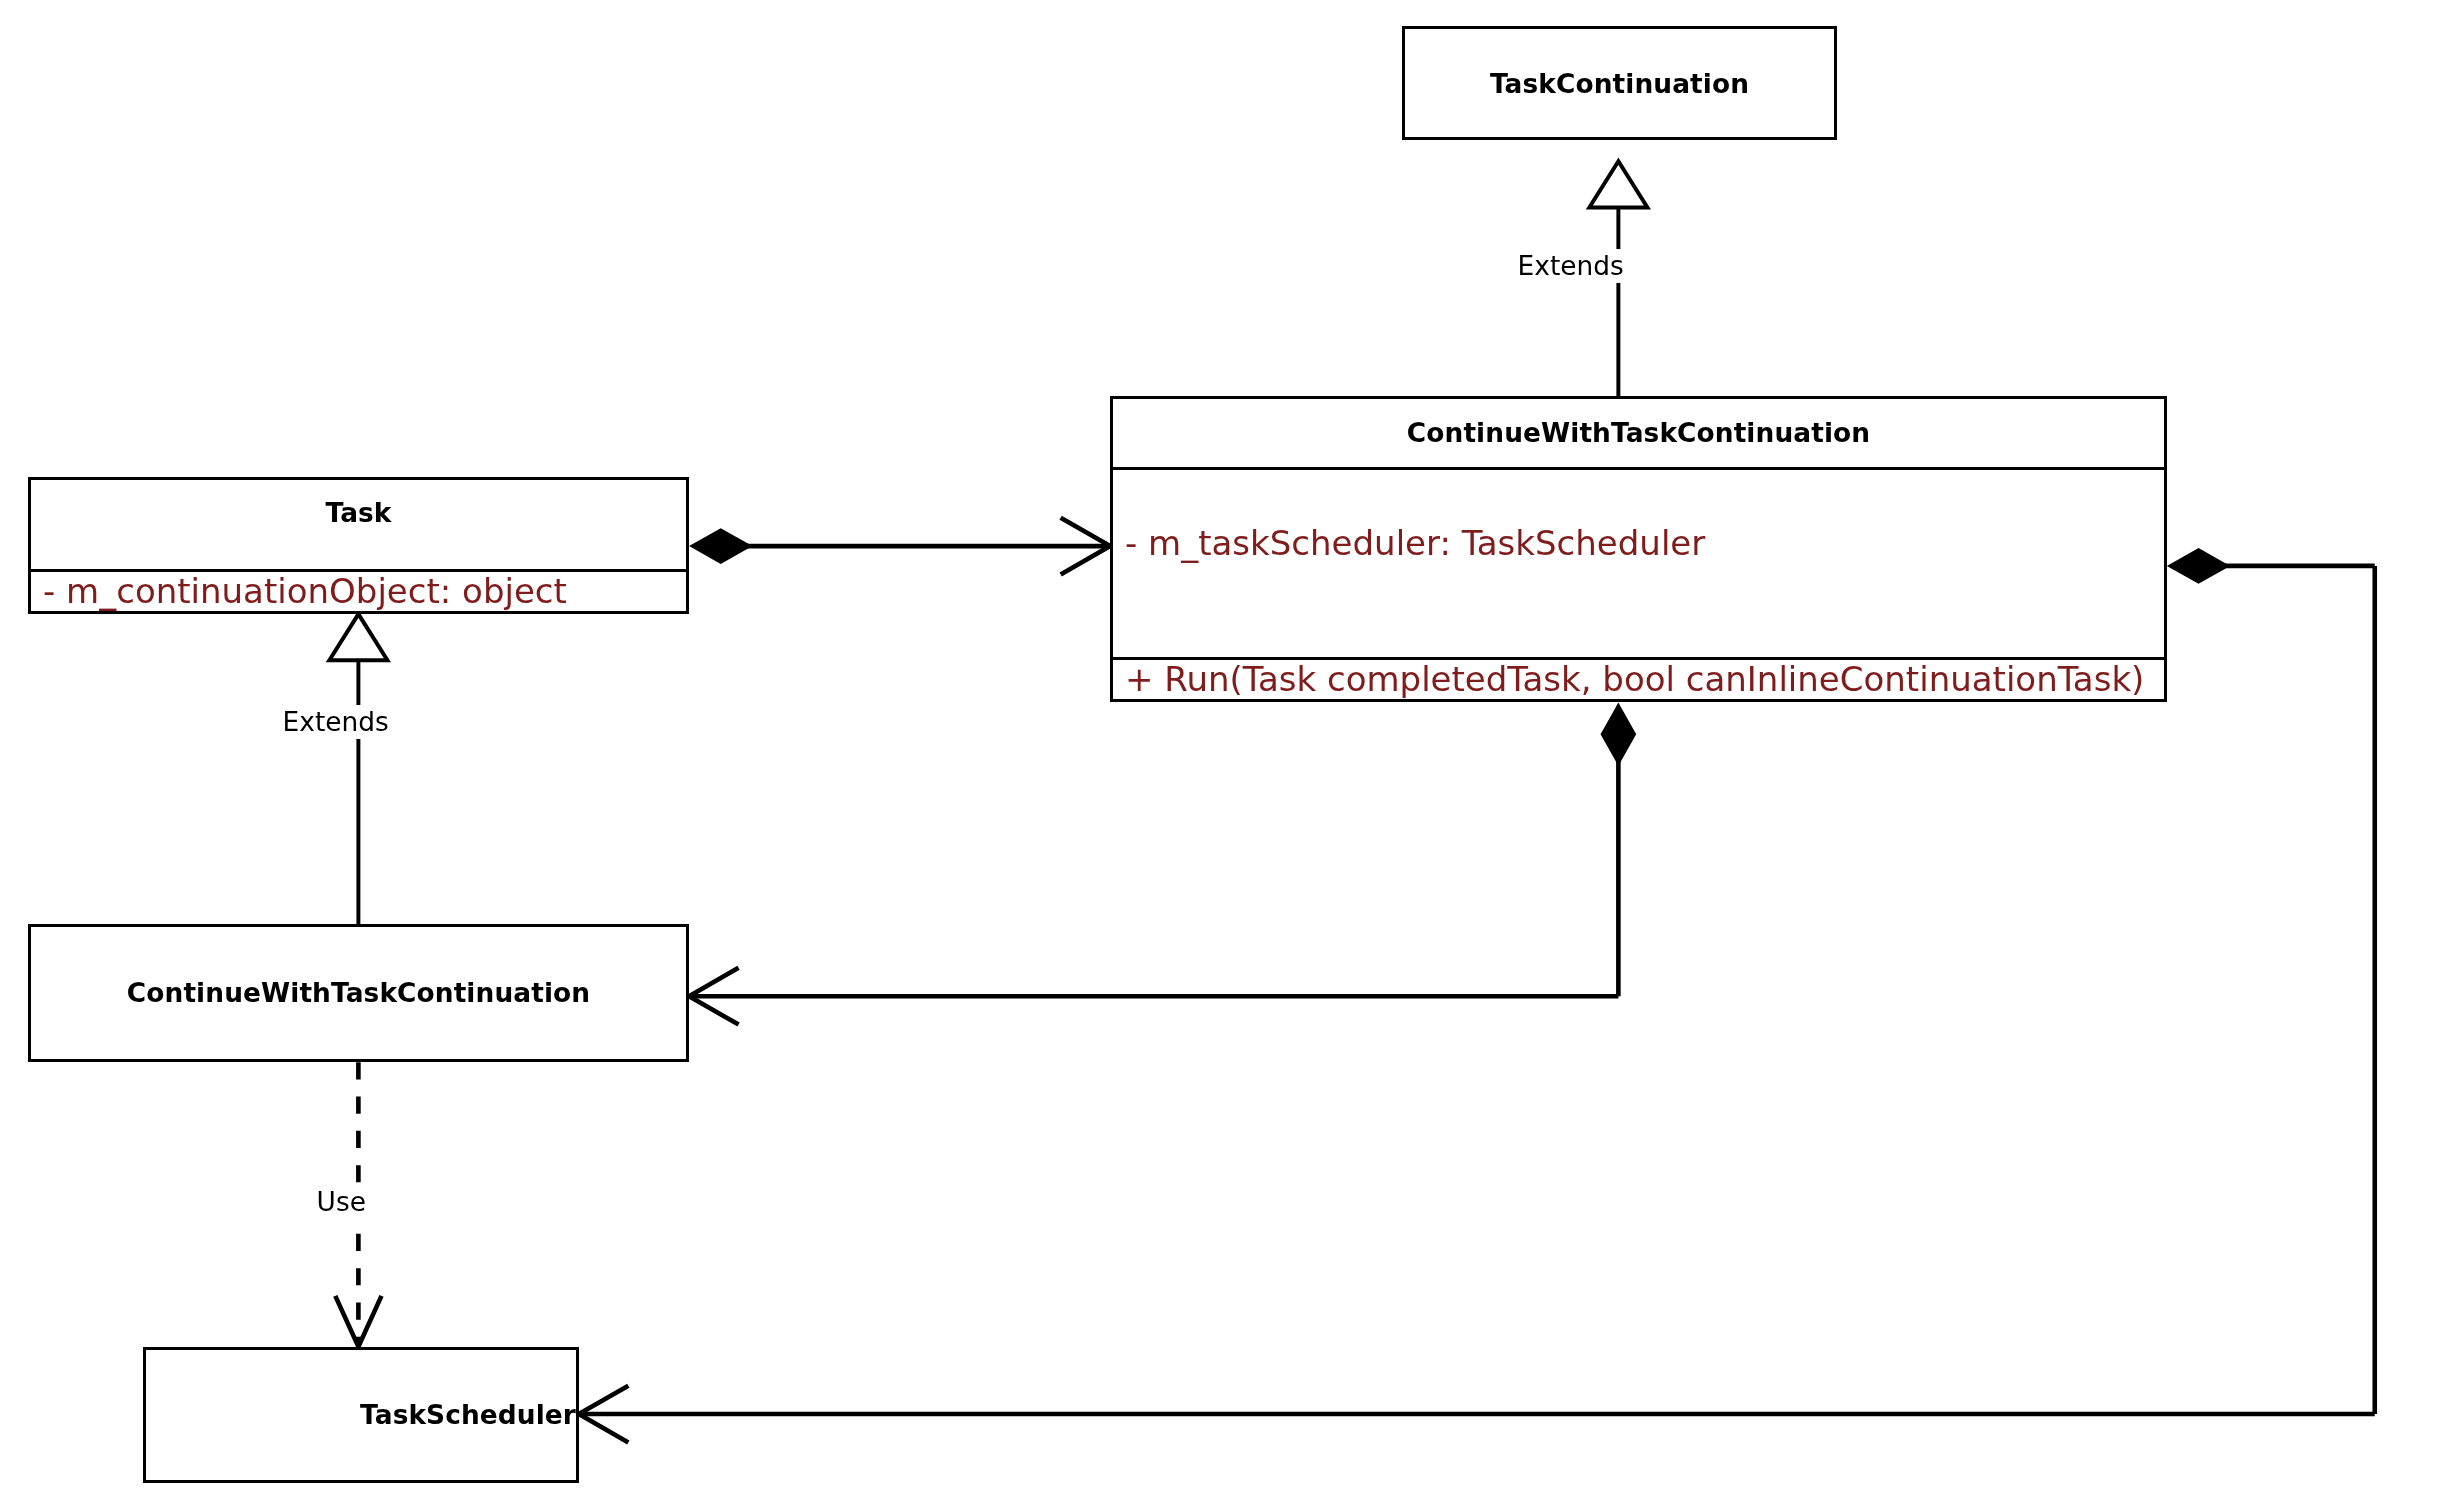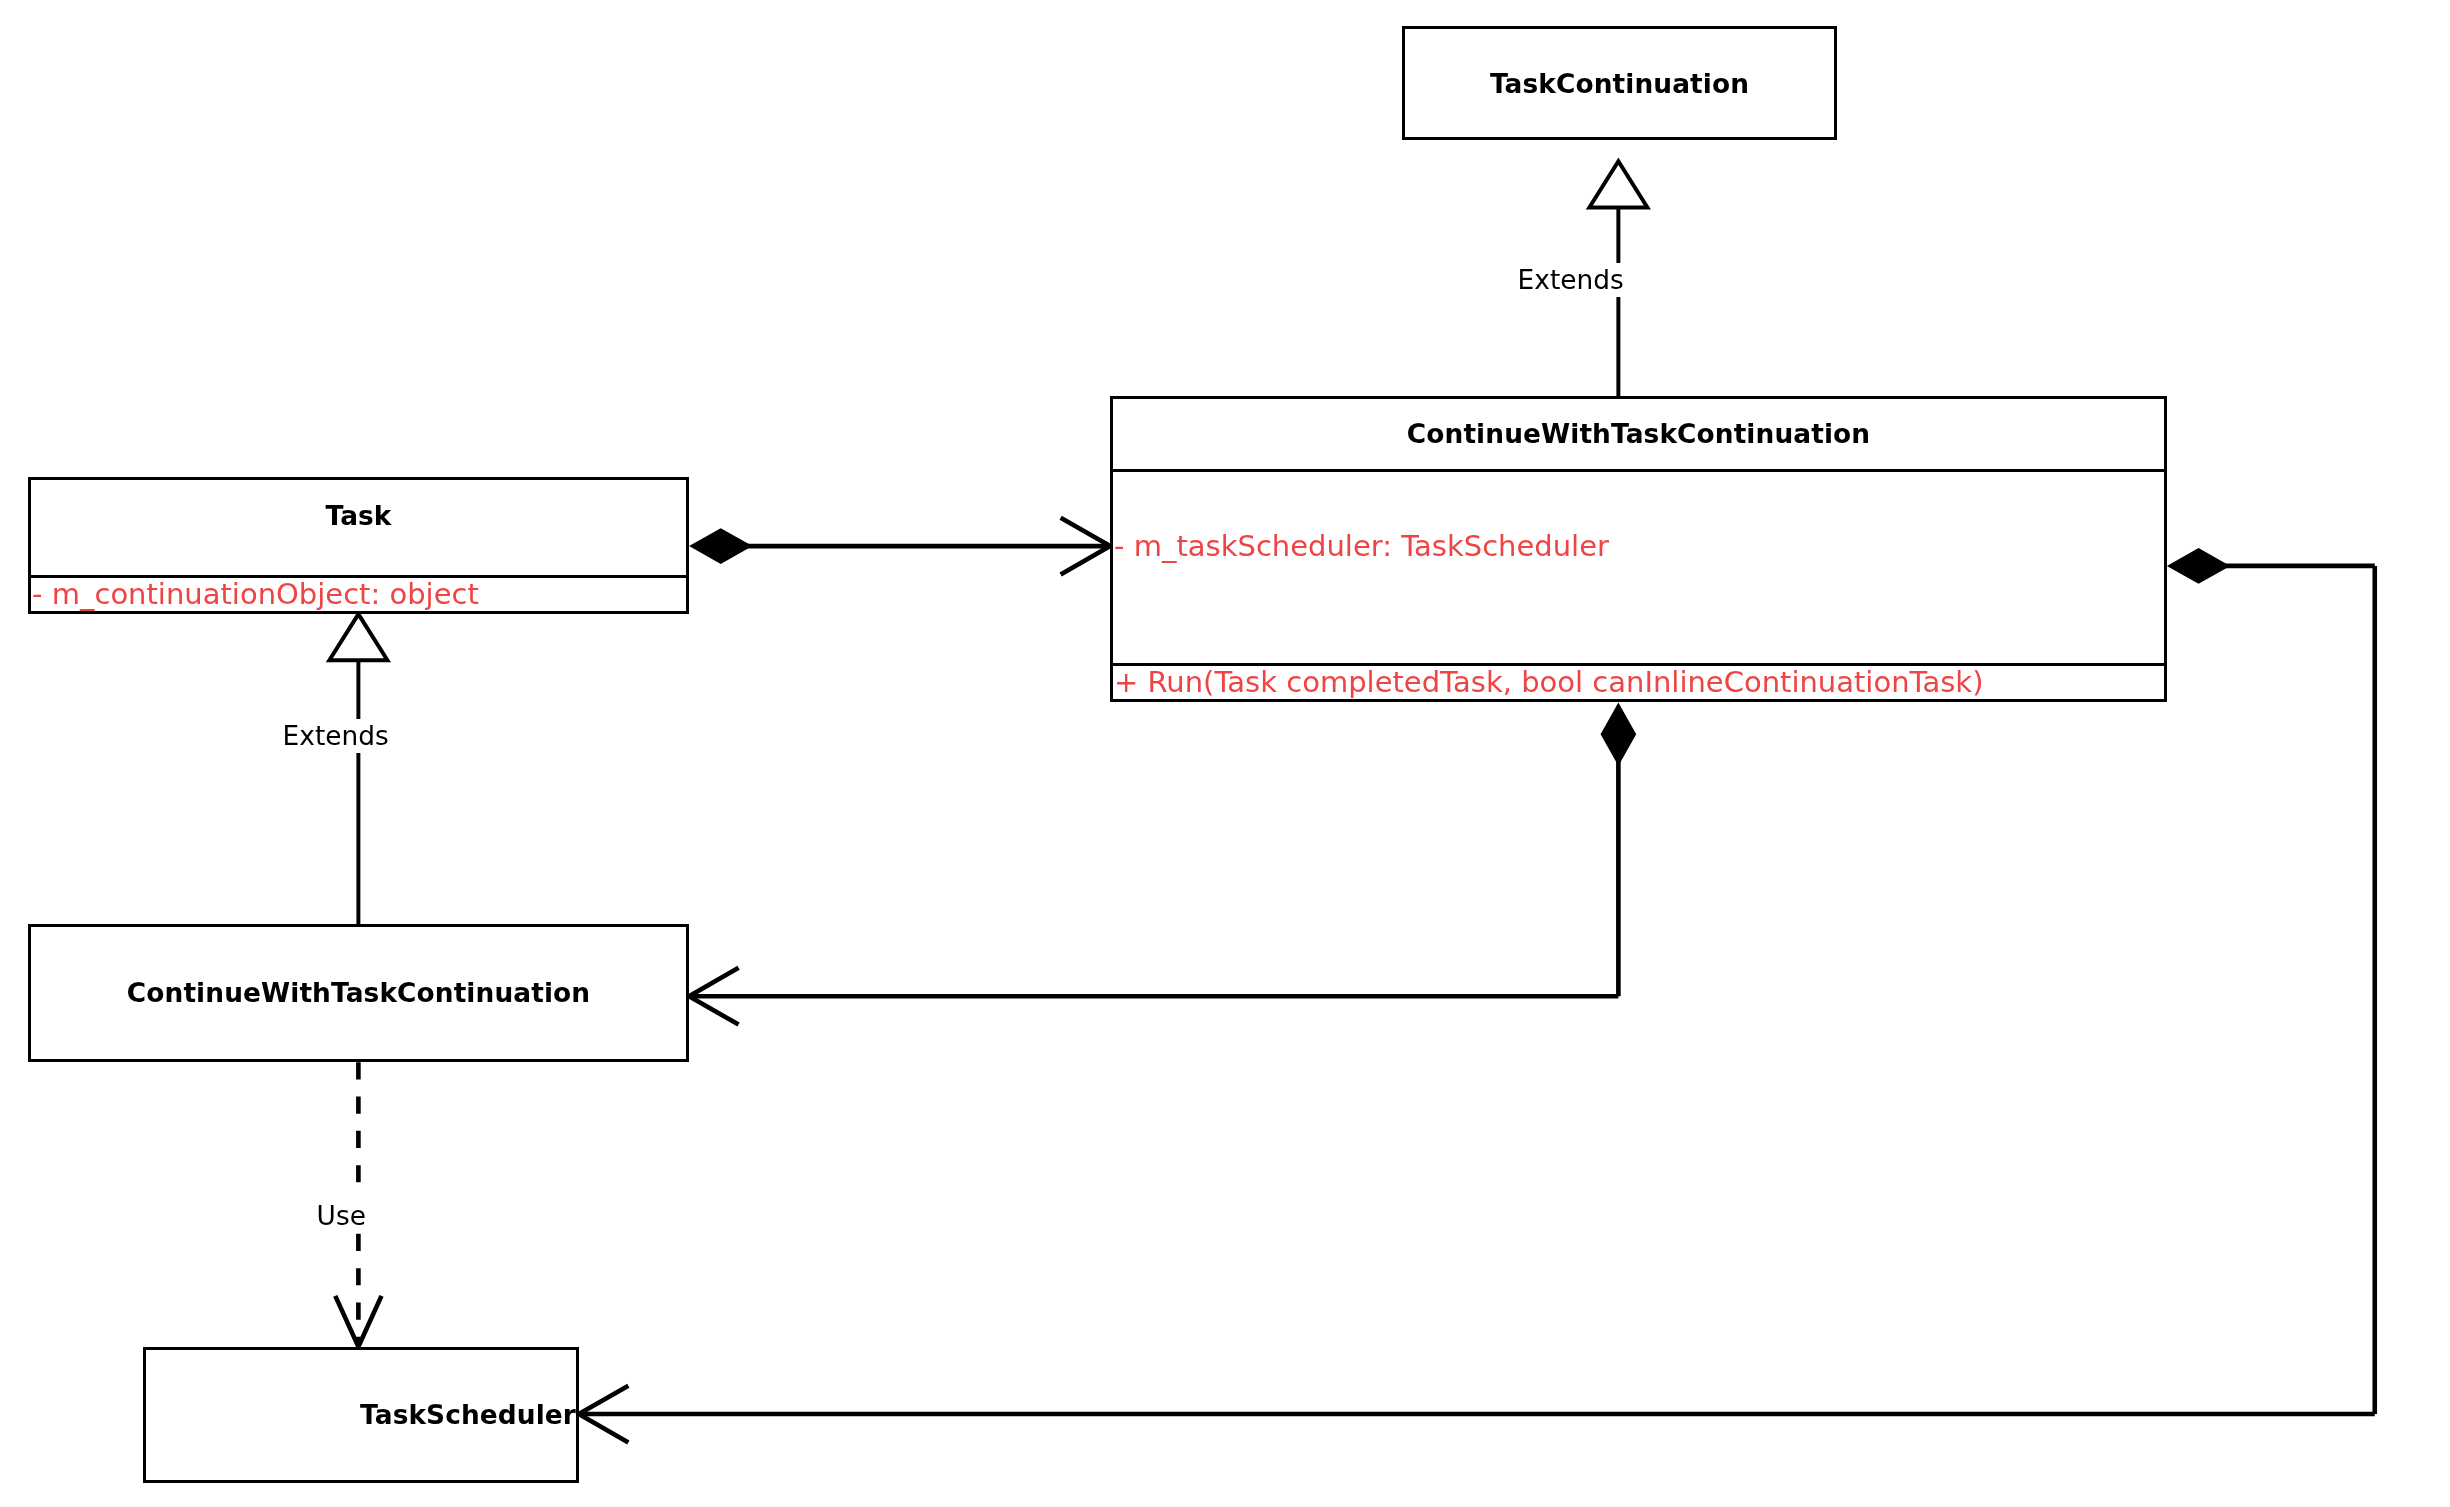--- a/index.html
+++ b/index.html
@@ -44,35 +44,34 @@
   .class-title {
     text-align: center;
     font-weight: bold;
     font-size: 26.4px;
     color: #000000;
     letter-spacing: 0.1px;
     line-height: 1.1;
     white-space: nowrap;
   }
   .member {
-    font-size: 29px;
-    color: #ef4444;
-    padding-left: 1px;
+    font-size: 34px;
+    color: #7f1d1d;
+    padding-left: 12px;
     line-height: 1.15;
     white-space: nowrap;
   }
   .edge-label {
     position: absolute;
     font-size: 26.4px;
     color: #000000;
     background: #ffffff;
     padding: 1.3px 6.6px;
     white-space: nowrap;
     z-index: 4;
-    margin-top: 14px;
   }
 
   
   #box-taskcontinuation {
     left: 1402px; top: 26.4px;
     width: 435px; height: 114px;
   }
   #box-taskcontinuation .compartment { flex: 1 1 auto; }
 
   #box-cwtc-main {

